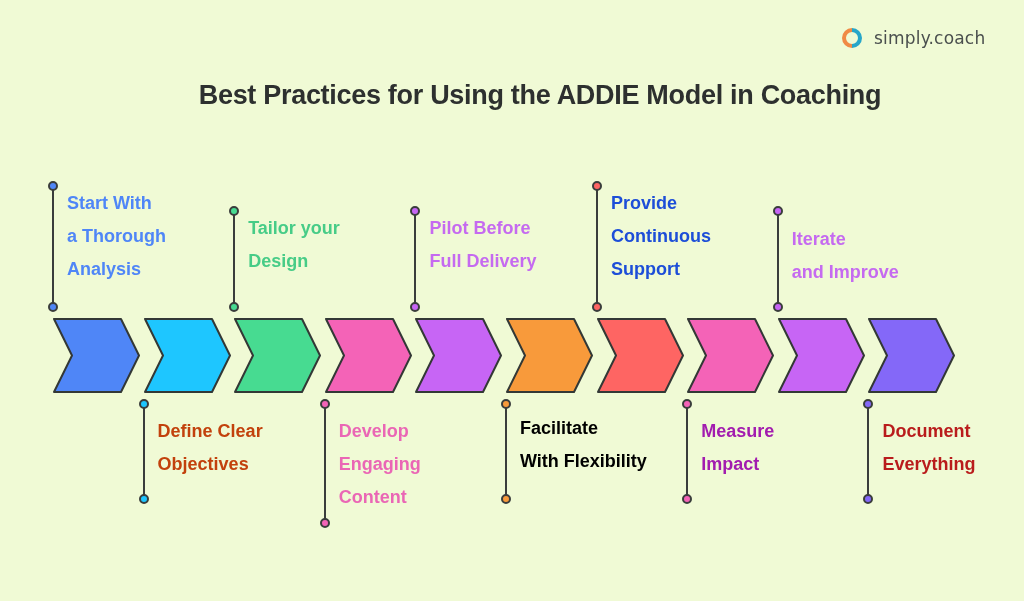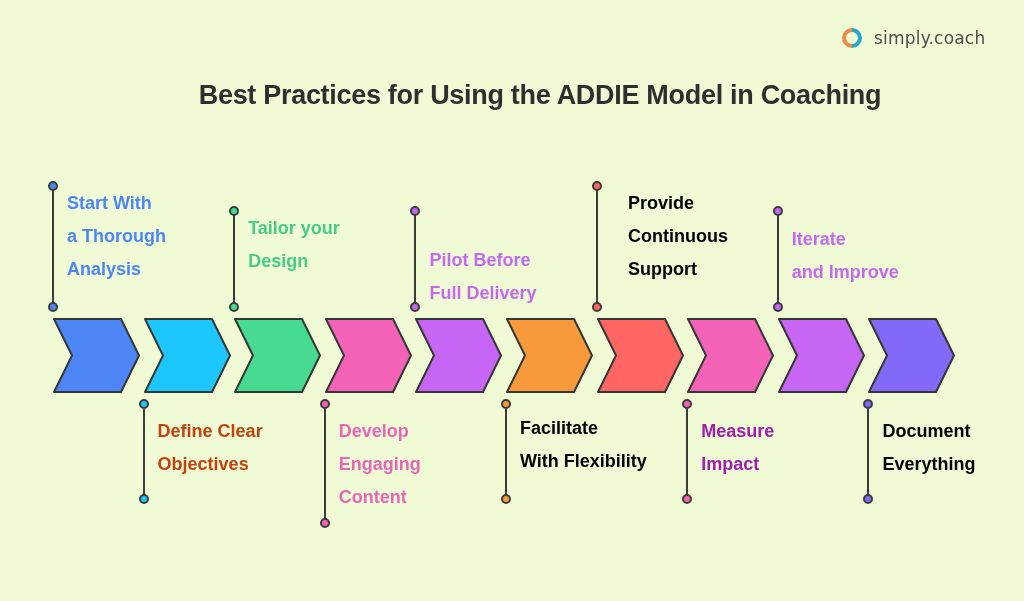--- a/index.html
+++ b/index.html
@@ -90,37 +90,37 @@
     <div class="dot" style="left: 319.8px; top: 518px; background: rgb(244, 99, 183);"></div>
     <div class="label" style="left: 338.8px; top: 415px; color: rgb(234, 102, 181);">Develop
 Engaging
 Content</div>
     <svg class="chevron" width="89" height="77" style="left: 414.4px; top: 317px;">
       <polygon points="2,2 69,2 87,38.5 69,75 2,75 20,38.5" fill="#c765f5" stroke="#333836" stroke-width="2" stroke-linejoin="round"></polygon>
     </svg>
     <div class="stem" style="left: 414.4px; top: 211px; height: 96px;"></div>
     <div class="dot" style="left: 410.4px; top: 206px; background: rgb(199, 101, 245);"></div>
     <div class="dot" style="left: 410.4px; top: 302px; background: rgb(199, 101, 245);"></div>
-    <div class="label" style="left: 429.4px; top: 212px; color: rgb(197, 106, 240); margin-top: 32px;">Pilot Before
+    <div class="label" style="left: 429.4px; top: 212px; color: rgb(197, 106, 240);">Pilot Before
 Full Delivery</div>
     <svg class="chevron" width="89" height="77" style="left: 505px; top: 317px;">
       <polygon points="2,2 69,2 87,38.5 69,75 2,75 20,38.5" fill="#f89a3b" stroke="#333836" stroke-width="2" stroke-linejoin="round"></polygon>
     </svg>
     <div class="stem" style="left: 505px; top: 404px; height: 95px;"></div>
     <div class="dot" style="left: 501px; top: 399px; background: rgb(248, 154, 59);"></div>
     <div class="dot" style="left: 501px; top: 494px; background: rgb(248, 154, 59);"></div>
     <div class="label" style="left: 520px; top: 412px; color: #000000;">Facilitate
 With Flexibility</div>
     <svg class="chevron" width="89" height="77" style="left: 595.6px; top: 317px;">
       <polygon points="2,2 69,2 87,38.5 69,75 2,75 20,38.5" fill="#fe6563" stroke="#333836" stroke-width="2" stroke-linejoin="round"></polygon>
     </svg>
     <div class="stem" style="left: 595.6px; top: 186px; height: 121px;"></div>
     <div class="dot" style="left: 591.6px; top: 181px; background: rgb(254, 101, 99);"></div>
     <div class="dot" style="left: 591.6px; top: 302px; background: rgb(254, 101, 99);"></div>
-    <div class="label" style="left: 628px; top: 187px; color: #000000;">Provide
+    <div class="label" style="left: 611px; top: 187px; color: #1d4ed8;">Provide
 Continuous
 Support</div>
     <svg class="chevron" width="89" height="77" style="left: 686.2px; top: 317px;">
       <polygon points="2,2 69,2 87,38.5 69,75 2,75 20,38.5" fill="#f463b7" stroke="#333836" stroke-width="2" stroke-linejoin="round"></polygon>
     </svg>
     <div class="stem" style="left: 686.2px; top: 404px; height: 95px;"></div>
     <div class="dot" style="left: 682.2px; top: 399px; background: rgb(244, 99, 183);"></div>
     <div class="dot" style="left: 682.2px; top: 494px; background: rgb(244, 99, 183);"></div>
     <div class="label" style="left: 701.2px; top: 415px; color: #a21caf;">Measure
 Impact</div>
@@ -131,15 +131,15 @@
     <div class="dot" style="left: 772.8px; top: 206px; background: rgb(199, 101, 245);"></div>
     <div class="dot" style="left: 772.8px; top: 302px; background: rgb(199, 101, 245);"></div>
     <div class="label" style="left: 791.8px; top: 212px; color: rgb(197, 106, 240); margin-top: 11px;">Iterate
 and Improve</div>
     <svg class="chevron" width="89" height="77" style="left: 867.4px; top: 317px;">
       <polygon points="2,2 69,2 87,38.5 69,75 2,75 20,38.5" fill="#8468f8" stroke="#333836" stroke-width="2" stroke-linejoin="round"></polygon>
     </svg>
     <div class="stem" style="left: 867.4px; top: 404px; height: 95px;"></div>
     <div class="dot" style="left: 863.4px; top: 399px; background: rgb(132, 104, 248);"></div>
     <div class="dot" style="left: 863.4px; top: 494px; background: rgb(132, 104, 248);"></div>
-    <div class="label" style="left: 882.4px; top: 415px; color: #000000;">Document
+    <div class="label" style="left: 882.4px; top: 415px; color: #b91c1c;">Document
 Everything</div>
   </div>
 
 </body></html>

